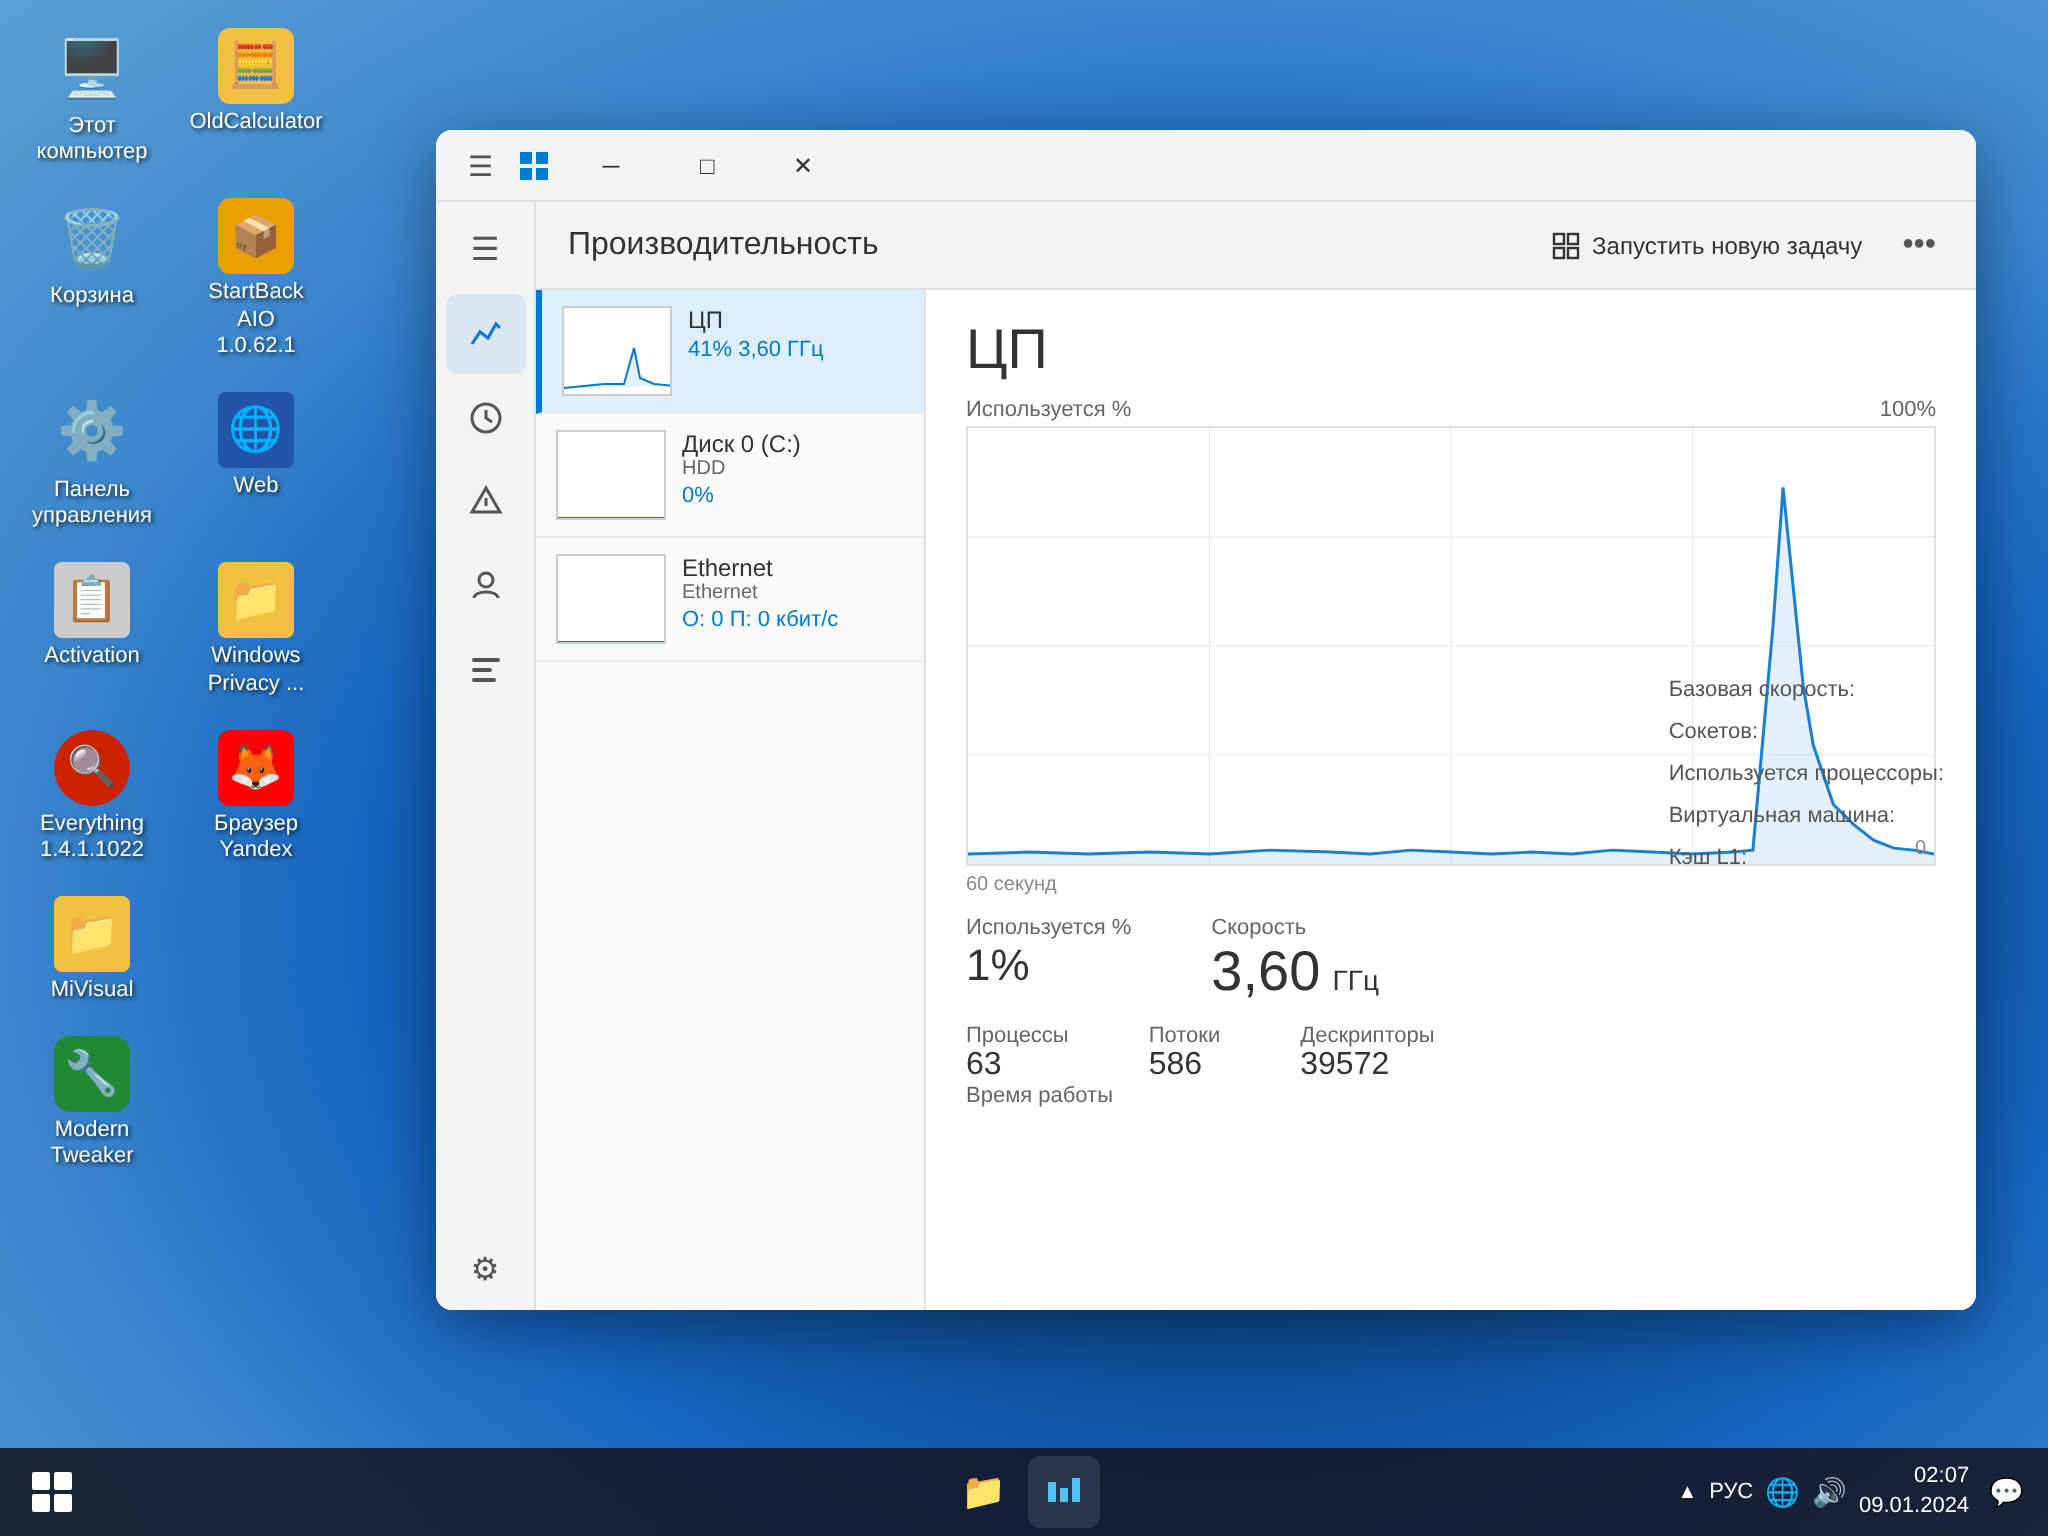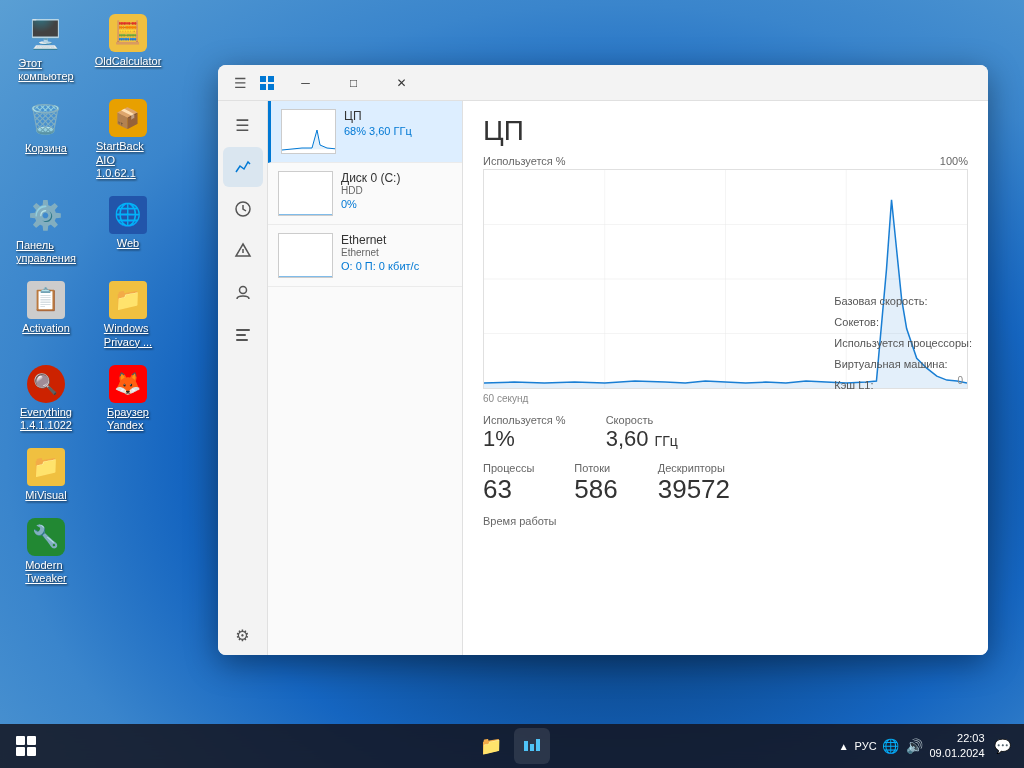--- a/index.html
+++ b/index.html
@@ -47,24 +47,23 @@
       width: 40px;
       height: 40px;
       display: flex;
       align-items: center;
       justify-content: center;
       font-size: 28px;
     }
     .desktop-icon .icon-label {
       font-size: 11px;
       color: white;
-      text-align: left;
+      text-align: center;
       text-shadow: 1px 1px 2px rgba(0,0,0,0.8);
       line-height: 1.2;
-      text-decoration: underline;
     }
 
     
     .taskbar {
       position: absolute;
       bottom: 0;
       width: 100%;
       height: 44px;
       background: rgba(20,20,30,0.85);
       backdrop-filter: blur(10px);
@@ -350,32 +349,31 @@
       color: #666;
     }
     .perf-stat-value {
       font-size: 22px;
       font-weight: 300;
       color: #333;
     }
     .perf-stats-small {
       display: flex;
       gap: 40px;
-      margin-bottom: 10px;
     }
     .perf-stat-small {
       display: flex;
       flex-direction: column;
     }
     .perf-stat-small-label {
       font-size: 11px;
       color: #666;
     }
     .perf-stat-small-value {
-      font-size: 26px;
+      font-size: 16px;
       font-weight: 300;
       color: #333;
     }
     .perf-time-row {
       display: flex;
       flex-direction: column;
       margin-bottom: 2px;
     }
     .perf-time-label2 {
       font-size: 11px;
@@ -524,35 +522,50 @@
             <rect x="2" y="8" width="10" height="2" rx="1" fill="#555"></rect>
             <rect x="2" y="13" width="12" height="2" rx="1" fill="#555"></rect>
           </svg>
         </div>
         <div class="tm-sidebar-spacer"></div>
         <div class="tm-sidebar-btn" title="Settings">⚙</div>
       </div>
 
       <div class="tm-content">
 
+        <div class="tm-header">
+          <div class="tm-header-title">Производительность</div>
+          <div class="tm-header-actions">
+            <div class="tm-run-task">
+              <svg width="14" height="14" viewBox="0 0 14 14" fill="none">
+                <rect x="1" y="1" width="5" height="5" stroke="#333" stroke-width="1.2" fill="none"></rect>
+                <rect x="8" y="1" width="5" height="5" stroke="#333" stroke-width="1.2" fill="none"></rect>
+                <rect x="1" y="8" width="5" height="5" stroke="#333" stroke-width="1.2" fill="none"></rect>
+                <rect x="8" y="8" width="5" height="5" stroke="#333" stroke-width="1.2" fill="none"></rect>
+              </svg>
+              <span>Запустить новую задачу</span>
+            </div>
+            <div style="cursor:pointer;font-size:16px;color:#555;padding:4px;">•••</div>
+          </div>
+        </div>
 
         <div class="tm-main">
 
           <div class="perf-list">
 
             <div class="perf-item active">
               <div class="perf-mini-chart">
                 <svg width="55" height="45" viewBox="0 0 55 45">
                   <rect width="55" height="45" fill="white"></rect>
                   <polyline points="0,40 10,39 20,38 30,38 35,20 38,35 45,38 55,39" stroke="#0078d4" stroke-width="1" fill="rgba(0,120,212,0.1)"></polyline>
                 </svg>
               </div>
               <div class="perf-item-info">
                 <div class="perf-item-name">ЦП</div>
-                <div class="perf-item-detail">68% 3,60 ГГц</div>
+                <div class="perf-item-detail">41% 3,60 ГГц</div>
               </div>
             </div>
 
 
             <div class="perf-item">
               <div class="perf-mini-chart">
                 <svg width="55" height="45" viewBox="0 0 55 45">
                   <rect width="55" height="45" fill="white"></rect>
                   <polyline points="0,43 55,43" stroke="#0078d4" stroke-width="1"></polyline>
                 </svg>
@@ -607,21 +620,21 @@
             </div>
             <div class="perf-time-label">60 секунд</div>
 
             <div class="perf-stats-row">
               <div class="perf-stat">
                 <div class="perf-stat-label">Используется %</div>
                 <div class="perf-stat-value">1%</div>
               </div>
               <div class="perf-stat">
                 <div class="perf-stat-label">Скорость</div>
-                <div class="perf-stat-value" style="font-size:22px;"><span style="font-size:22px;">3,60</span> <span style="font-size:14px;">ГГц</span></div>
+                <div class="perf-stat-value" style="font-size:22px;"><span style="font-size:28px;">3,60</span> <span style="font-size:14px;">ГГц</span></div>
               </div>
             </div>
 
             <div class="perf-stats-small">
               <div class="perf-stat-small">
                 <div class="perf-stat-small-label">Процессы</div>
                 <div class="perf-stat-small-value">63</div>
               </div>
               <div class="perf-stat-small">
                 <div class="perf-stat-small-label">Потоки</div>
@@ -672,19 +685,19 @@
       </div>
     </div>
     <div class="taskbar-right">
       <div class="notif-arrow">▲</div>
       <div class="taskbar-sys">
         <span>РУС</span>
       </div>
       <div style="color:white;font-size:14px;">🌐</div>
       <div style="color:white;font-size:14px;">🔊</div>
       <div class="taskbar-time">
-        <div>22:03</div>
+        <div>02:07</div>
         <div>09.01.2024</div>
       </div>
       <div style="color:white;font-size:14px;cursor:pointer;padding:4px;">💬</div>
     </div>
   </div>
 </div>
 
 </body></html>

